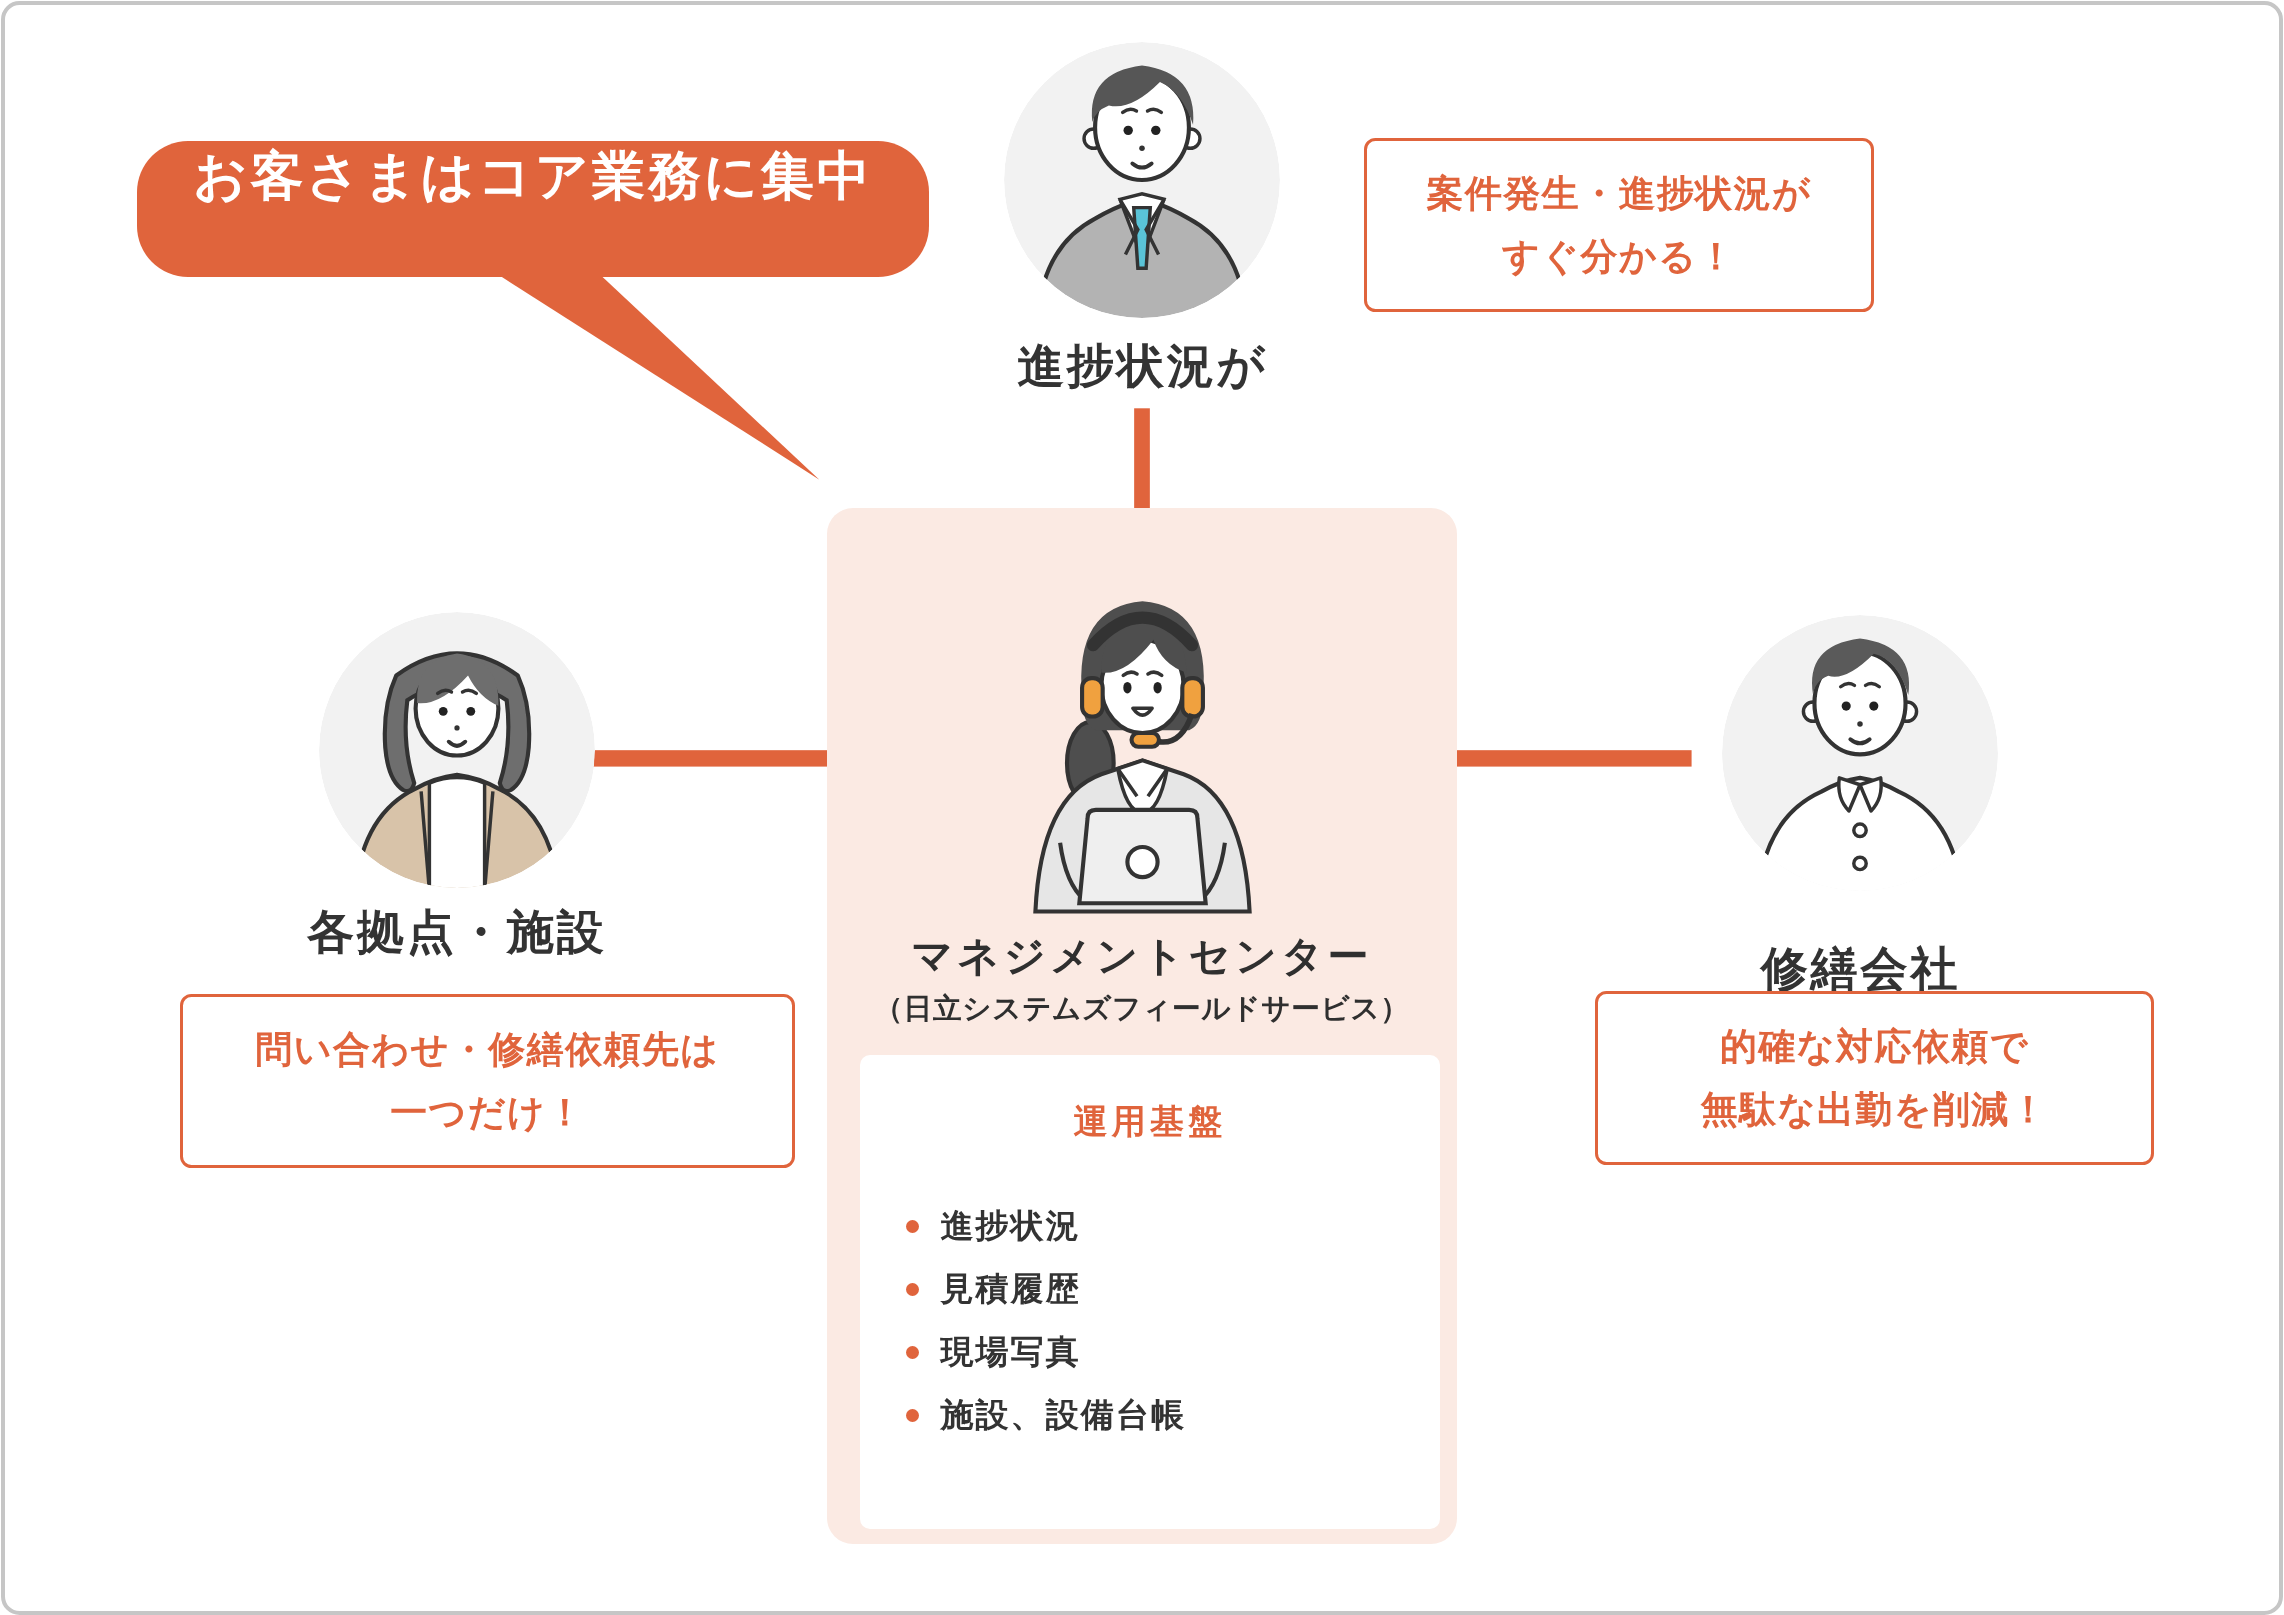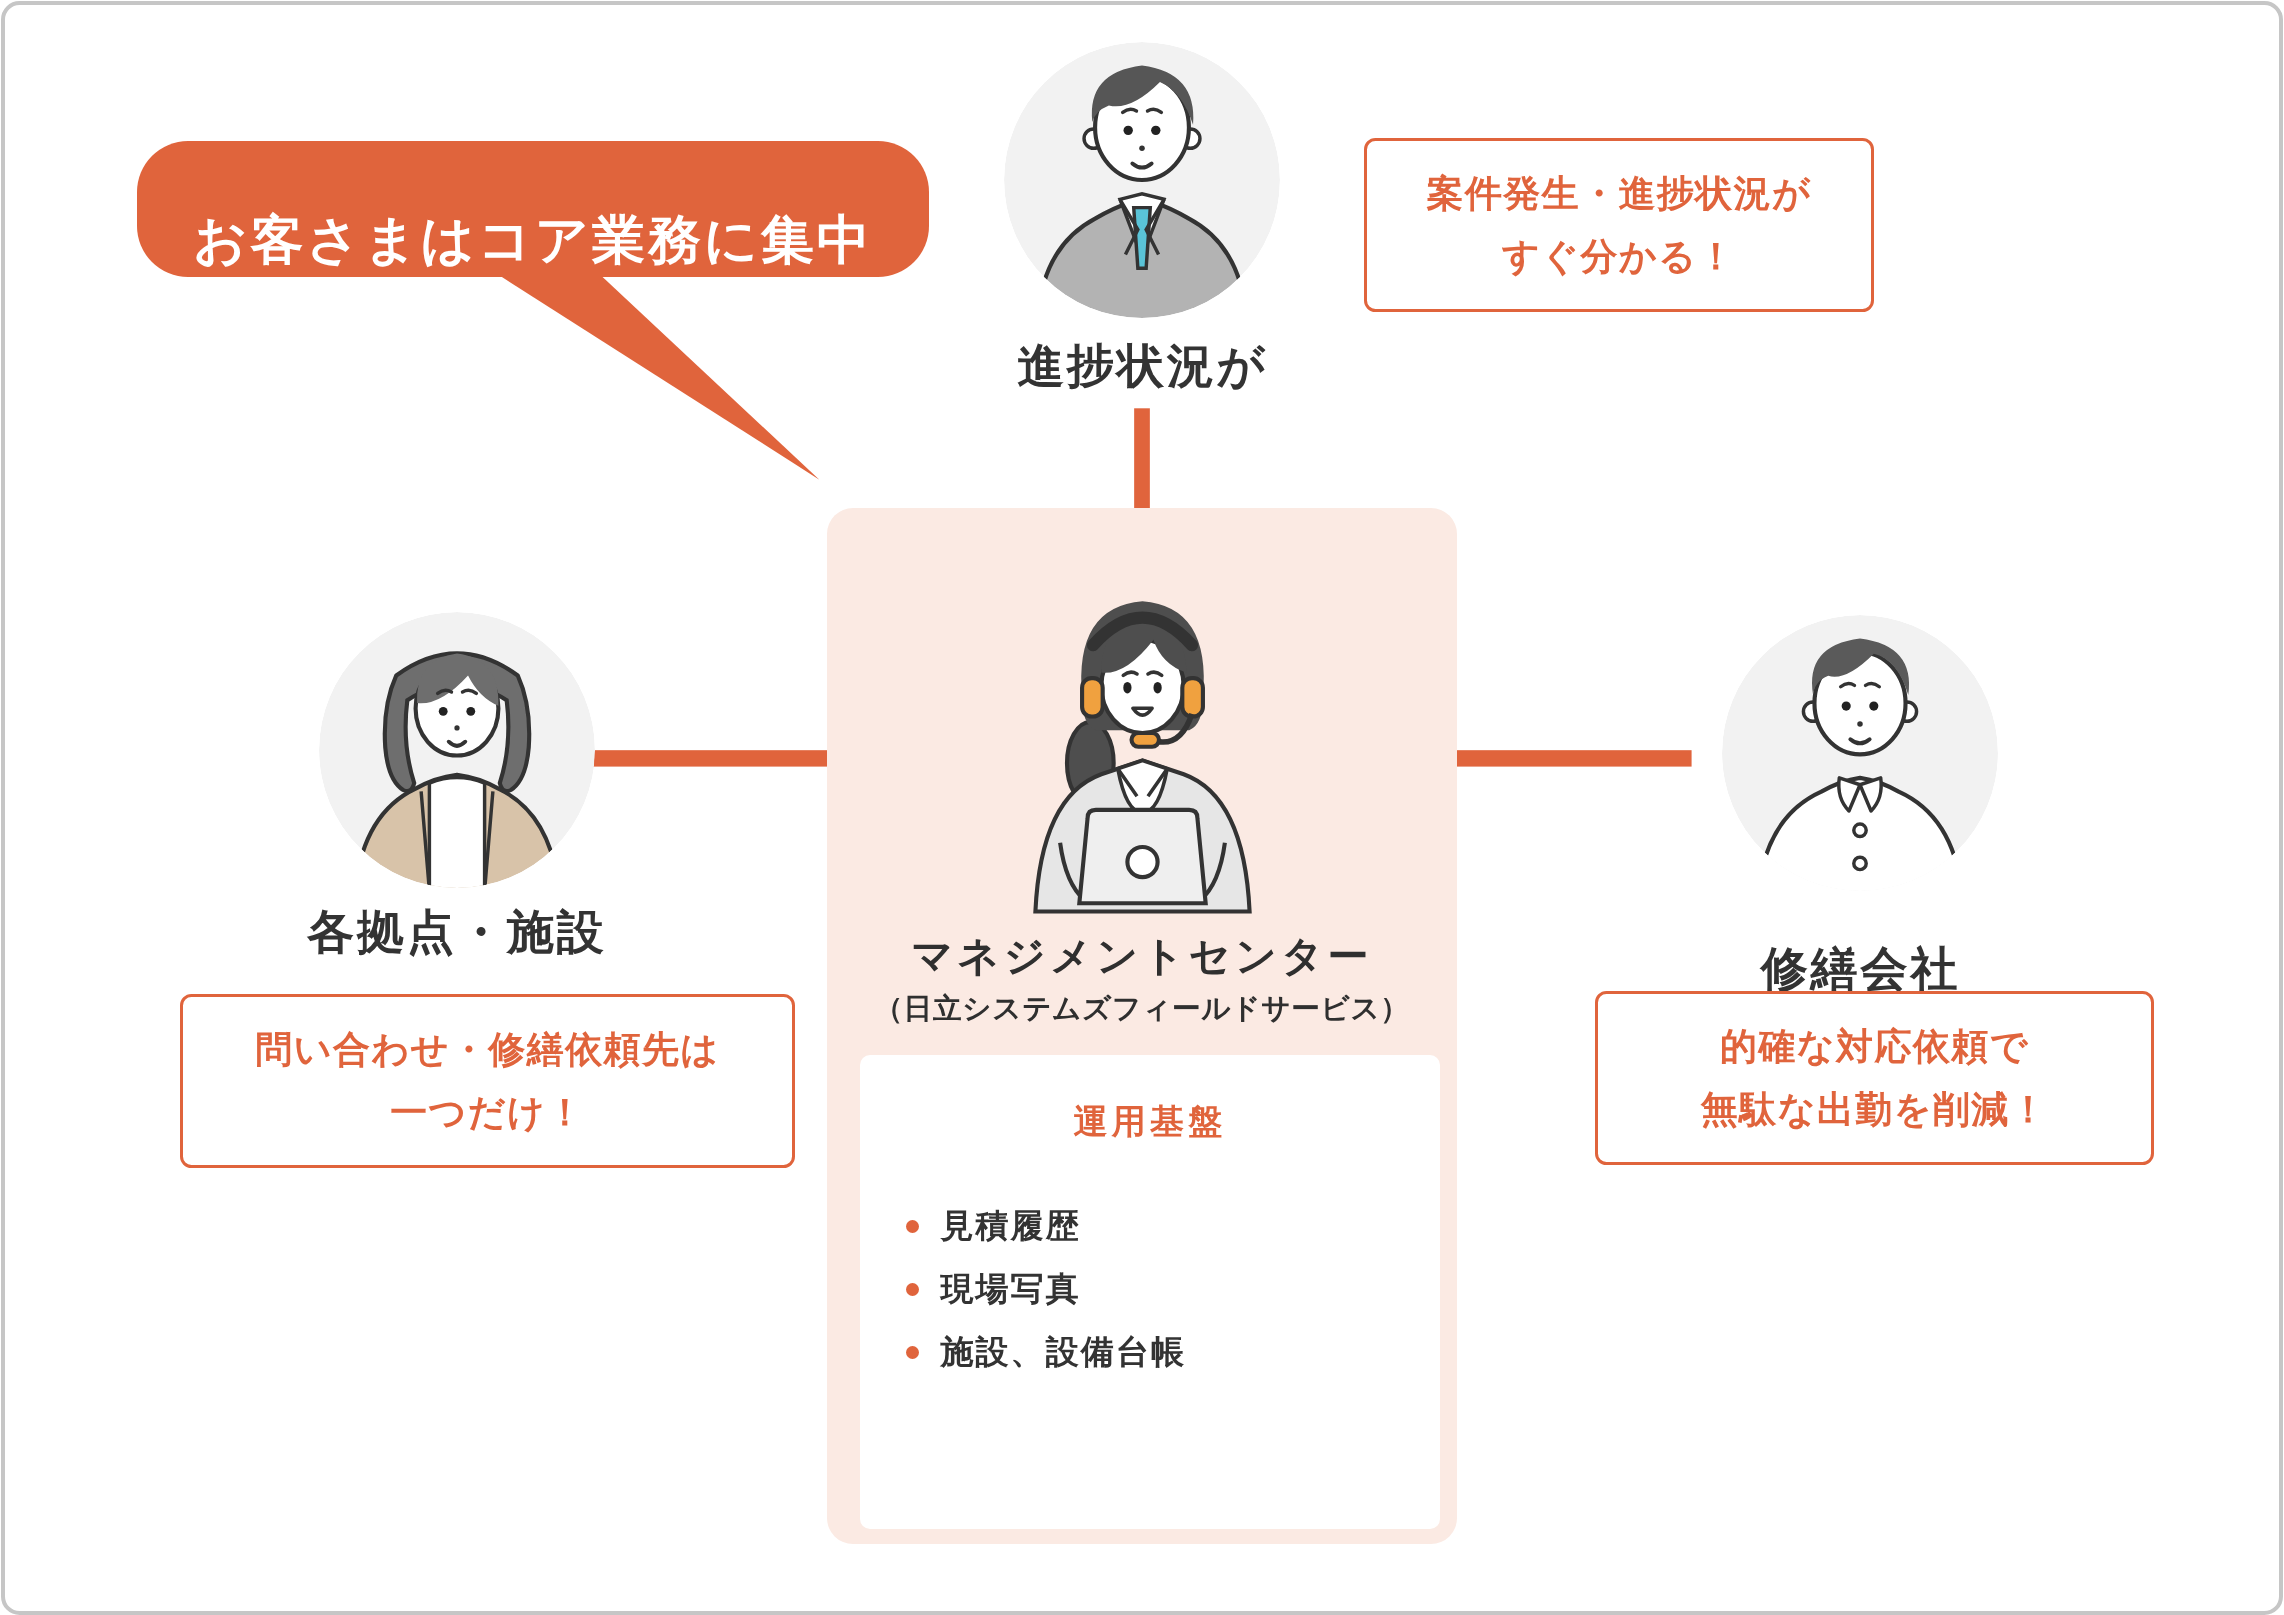--- a/index.html
+++ b/index.html
@@ -16,21 +16,21 @@
   }
   .frame{
     position:absolute;left:1.4px;top:1.4px;right:1.4px;bottom:1.4px;
     border:4.3px solid #c6c6c6;border-radius:18.6px;background:#fff;
   }
   .abs{position:absolute;}
   .overlay{position:absolute;left:0;top:0;pointer-events:none;}
   .bubble{
     left:137px;top:141px;width:792px;height:136px;
     background:var(--accent);border-radius:51px;
-    display:flex;align-items:flex-end;justify-content:center;
+    display:flex;align-items:flex-start;justify-content:center;
     color:#fff;font-size:53px;font-weight:800;letter-spacing:2.9px;
   }
   .avatar{border-radius:50%;overflow:hidden;}
   .avatar svg{display:block;width:100%;height:100%;}
   .node-label{
     text-align:center;font-size:47px;font-weight:800;color:#333;letter-spacing:2.9px;
   }
   .callout{
     background:#fff;border:3.6px solid var(--accent);border-radius:11.4px;
     display:flex;flex-direction:column;align-items:center;justify-content:center;
@@ -178,20 +178,24 @@
   </div>
 
   <div class="abs center-title">マネジメントセンター</div>
   <div class="abs center-subtitle">（日立システムズフィールドサービス）</div>
 
   <div class="abs card">
     <div class="card-title">運用基盤</div>
     <ul class="plist">
       <li>
           <span class="dot"></span>
+          <span>進捗状況</span>
+        </li>
+      <li>
+          <span class="dot"></span>
           <span>見積履歴</span>
         </li>
       <li>
           <span class="dot"></span>
           <span>現場写真</span>
         </li>
       <li>
           <span class="dot"></span>
           <span>施設、設備台帳</span>
         </li>

